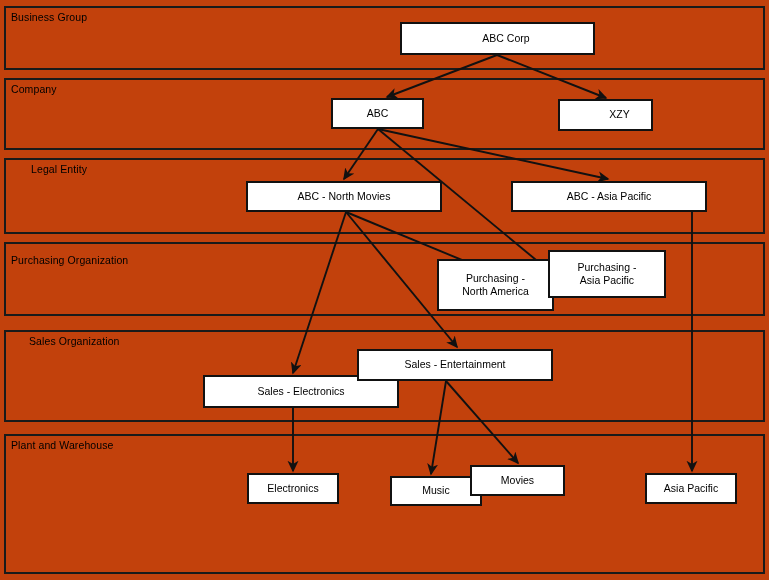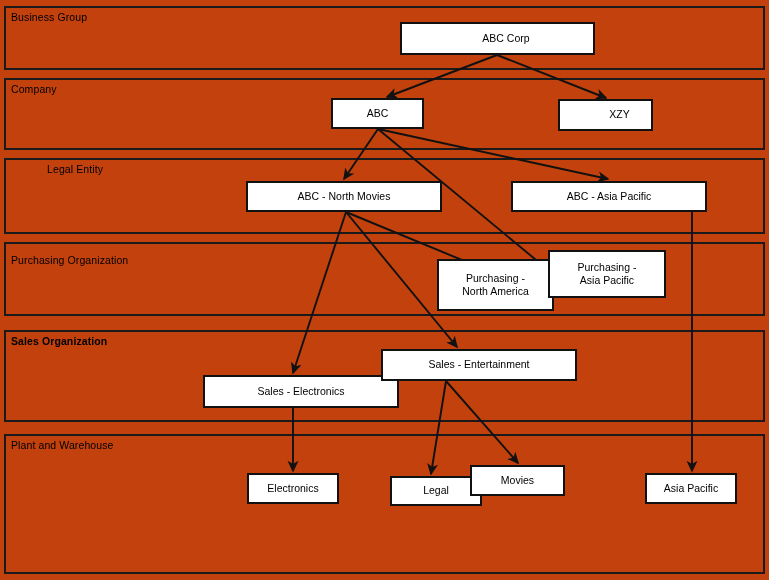--- a/index.html
+++ b/index.html
@@ -57,25 +57,25 @@
 <body>
 
 <div id="canvas">
 
   <div id="bands">
       <div class="band" style="left: 4px; top: 6px; width: 761px; height: 64px;"></div>
       <div class="band-label" style="left: 11px; top: 11px;">Business Group</div>
       <div class="band" style="left: 4px; top: 78px; width: 761px; height: 72px;"></div>
       <div class="band-label" style="left: 11px; top: 83px;">Company</div>
       <div class="band" style="left: 4px; top: 158px; width: 761px; height: 76px;"></div>
-      <div class="band-label" style="left: 27px; top: 163px; padding-left: 20px;">Legal Entity</div>
+      <div class="band-label" style="left: 11px; top: 163px; padding-left: 20px;">Legal Entity</div>
       <div class="band" style="left: 4px; top: 242px; width: 761px; height: 74px;"></div>
       <div class="band-label" style="left: 11px; top: 254px;">Purchasing Organization</div>
       <div class="band" style="left: 4px; top: 330px; width: 761px; height: 92px;"></div>
-      <div class="band-label" style="left: 11px; top: 335px; font-weight: bold;">Sales Organization</div>
+      <div class="band-label" style="left: 29px; top: 335px;">Sales Organization</div>
       <div class="band" style="left: 4px; top: 434px; width: 761px; height: 140px;"></div>
       <div class="band-label" style="left: 11px; top: 439px;">Plant and Warehouse</div>
     </div>
 
   <svg id="edge-layer" viewBox="0 0 769 580" xmlns="http://www.w3.org/2000/svg">
     <defs>
       <marker id="arrowhead" markerWidth="7" markerHeight="7" refX="5.4" refY="3" orient="auto" markerUnits="strokeWidth">
         <path d="M0,0.1 L6.2,3 L0,5.9 L1.7,3 Z" fill="#111111"></path>
       </marker>
     </defs>
@@ -99,20 +99,20 @@
       <div class="node" style="left: 400px; top: 22px; width: 195px; height: 33px; z-index: 2; padding-left: 20px;">ABC Corp</div>
       <div class="node" style="left: 331px; top: 98px; width: 93px; height: 31px; z-index: 2;">ABC</div>
       <div class="node" style="left: 558px; top: 99px; width: 95px; height: 32px; z-index: 2; padding-left: 31px;">XZY</div>
       <div class="node" style="left: 246px; top: 181px; width: 196px; height: 31px; z-index: 2;">ABC - North Movies</div>
       <div class="node" style="left: 511px; top: 181px; width: 196px; height: 31px; z-index: 2;">ABC - Asia Pacific</div>
       <div class="node" style="left: 437px; top: 259px; width: 117px; height: 52px; z-index: 2;">Purchasing -
 North America</div>
       <div class="node" style="left: 548px; top: 250px; width: 118px; height: 48px; z-index: 3;">Purchasing -
 Asia Pacific</div>
       <div class="node" style="left: 203px; top: 375px; width: 196px; height: 33px; z-index: 2;">Sales - Electronics</div>
-      <div class="node" style="left: 357px; top: 349px; width: 196px; height: 32px; z-index: 3; margin-left: 24px;">Sales - Entertainment</div>
+      <div class="node" style="left: 357px; top: 349px; width: 196px; height: 32px; z-index: 3;">Sales - Entertainment</div>
       <div class="node" style="left: 247px; top: 473px; width: 92px; height: 31px; z-index: 2;">Electronics</div>
-      <div class="node" style="left: 390px; top: 476px; width: 92px; height: 30px; z-index: 2;">Legal</div>
+      <div class="node" style="left: 390px; top: 476px; width: 92px; height: 30px; z-index: 2;">Music</div>
       <div class="node" style="left: 470px; top: 465px; width: 95px; height: 31px; z-index: 3; text-align: center;">Movies</div>
       <div class="node" style="left: 645px; top: 473px; width: 92px; height: 31px; z-index: 2;">Asia Pacific</div>
     </div>
 
 </div>
 
 </body></html>

